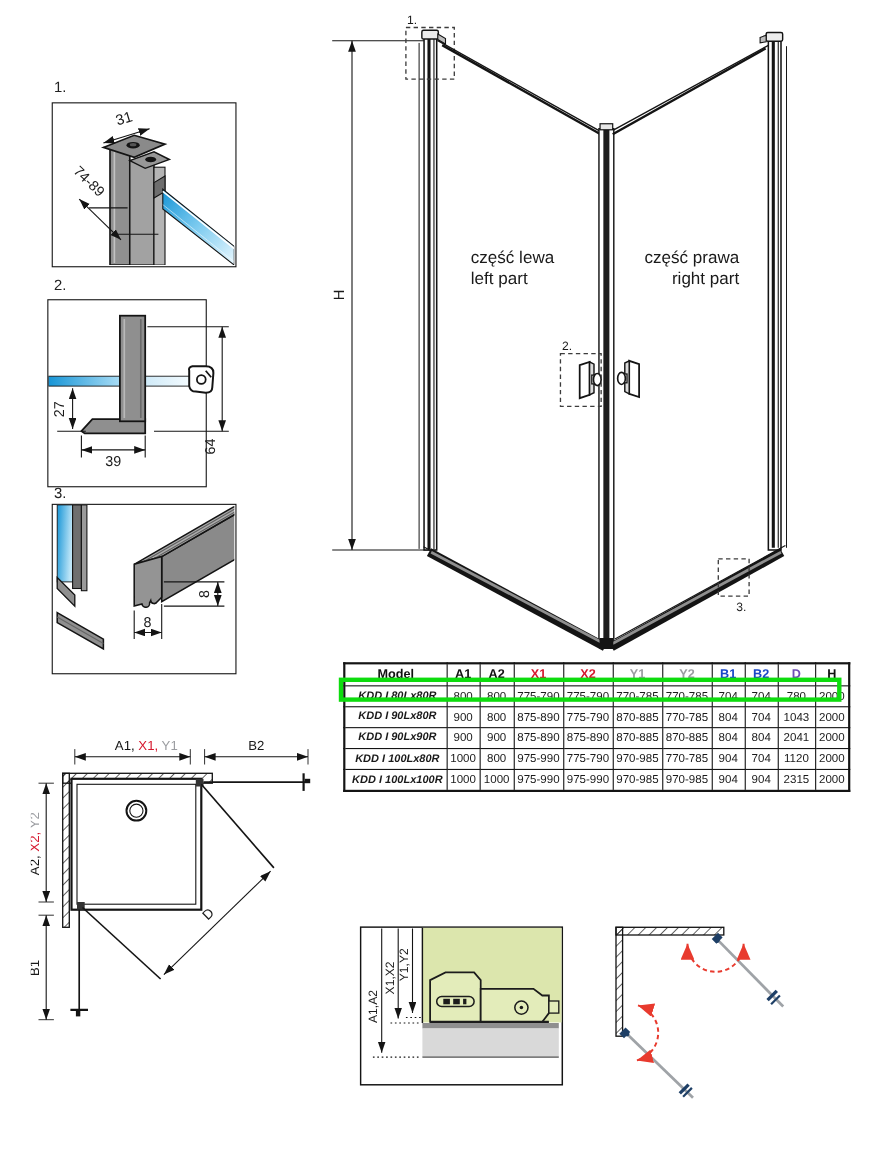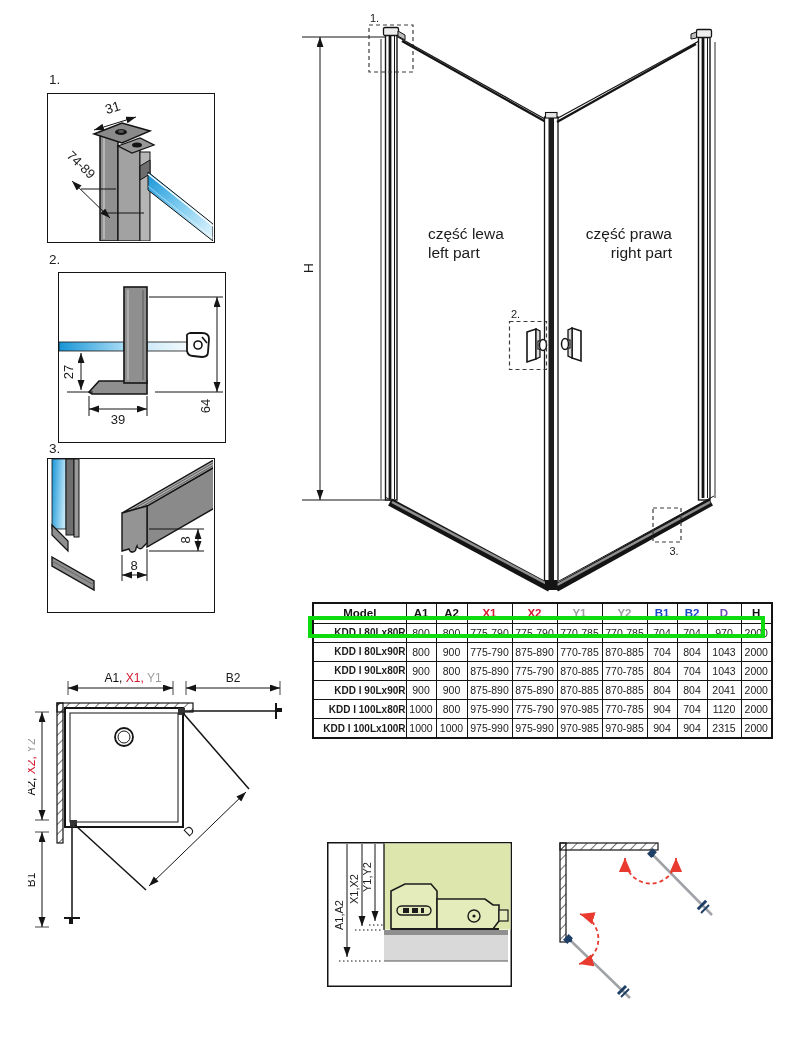--- a/index.html
+++ b/index.html
@@ -9,21 +9,21 @@
   .abs { position:absolute; }
   .callout-label { position:absolute; font-size:13.5px; color:#222; }
   .detail-box { position:absolute; border:1.5px solid #141414; background:#fff; }
   svg text { font-family:"Liberation Sans",sans-serif; fill:#1a1a1a; }
 
   table.spec { position:absolute; left:312px; top:602px; width:459px;
                border-collapse:collapse; table-layout:fixed;
                border:2px solid #141414; background:#fff; }
   table.spec th { border:1px solid #141414; height:20px; font-size:11.5px; font-weight:bold; text-align:center; }
   table.spec td { border:1px solid #141414; height:19.2px; font-size:10.5px; text-align:center; white-space:nowrap; overflow:hidden; }
-  table.spec td.model { text-align:right; font-weight:bold; font-size:10px; padding-left:3px; }
+  table.spec td.model { text-align:center; font-style:italic; font-weight:bold; font-size:10px; padding-left:3px; }
   .hl-box { position:absolute; left:308px; top:616px; width:457px; height:22px;
             border:4px solid #0edc0e; pointer-events:none; }
 </style>
 </head>
 <body>
 
 <div class="page">
 
   <div class="callout-label" style="left:49px; top:72px;">1.</div>
   <div class="detail-box" style="left:47px; top:93px; width:168px; height:150px;">
@@ -65,21 +65,21 @@
       <g>
         <line x1="33" y1="95" x2="68" y2="95" stroke="#141414" stroke-width="1"></line>
         <line x1="58" y1="119" x2="96" y2="119" stroke="#141414" stroke-width="1"></line>
         <line x1="24" y1="87" x2="62" y2="124" stroke="#141414" stroke-width="1" marker-start="url(#m1a)" marker-end="url(#m1b)"></line>
         <text font-size="13" text-anchor="middle" transform="translate(30,74) rotate(44)">74-89</text>
       </g>
     </svg>
   </div>
 
   <div class="callout-label" style="left:49px; top:252px;">2.</div>
-  <div class="detail-box" style="left:58px; top:272px; width:168px; height:171px;">
+  <div class="detail-box" style="left:43px; top:272px; width:145px; height:171px;text-align:center;">
     <svg width="165" height="168" viewBox="0 0 165 168">
       <defs>
         <linearGradient id="g2" x1="0" y1="0" x2="1" y2="0">
           <stop offset="0" stop-color="#1795d6"></stop>
             <stop offset="1" stop-color="#a8dcf5"></stop>
         </linearGradient>
         <linearGradient id="g2b" x1="0" y1="0" x2="1" y2="0">
           <stop offset="0" stop-color="#cfeaf8"></stop>
             <stop offset="1" stop-color="#f4fbfe"></stop>
         </linearGradient>
@@ -288,34 +288,21 @@
         <tr>
           <td class="model">KDD I 80Lx80R</td>
           <td>800</td>
           <td>800</td>
           <td>775-790</td>
           <td>775-790</td>
           <td>770-785</td>
           <td>770-785</td>
           <td>704</td>
           <td>704</td>
-          <td>970</td>
-          <td>2000</td>
-        </tr>
-        <tr>
-          <td class="model">KDD I 80Lx90R</td>
-          <td>800</td>
-          <td>900</td>
-          <td>775-790</td>
-          <td>875-890</td>
-          <td>770-785</td>
-          <td>870-885</td>
-          <td>704</td>
-          <td>804</td>
-          <td>1043</td>
+          <td>780</td>
           <td>2000</td>
         </tr>
         <tr>
           <td class="model">KDD I 90Lx80R</td>
           <td>900</td>
           <td>800</td>
           <td>875-890</td>
           <td>775-790</td>
           <td>870-885</td>
           <td>770-785</td>

